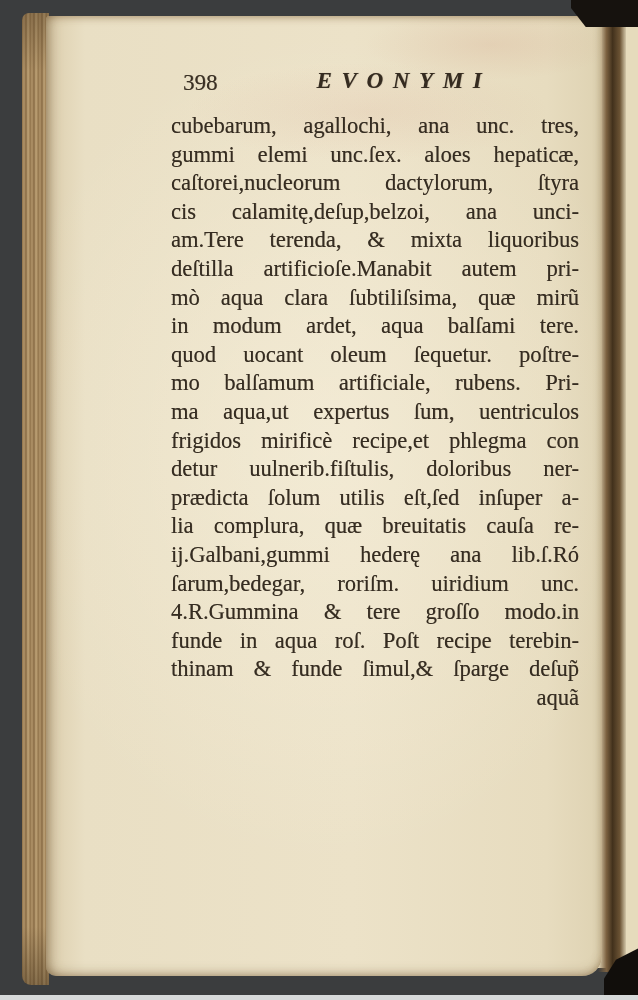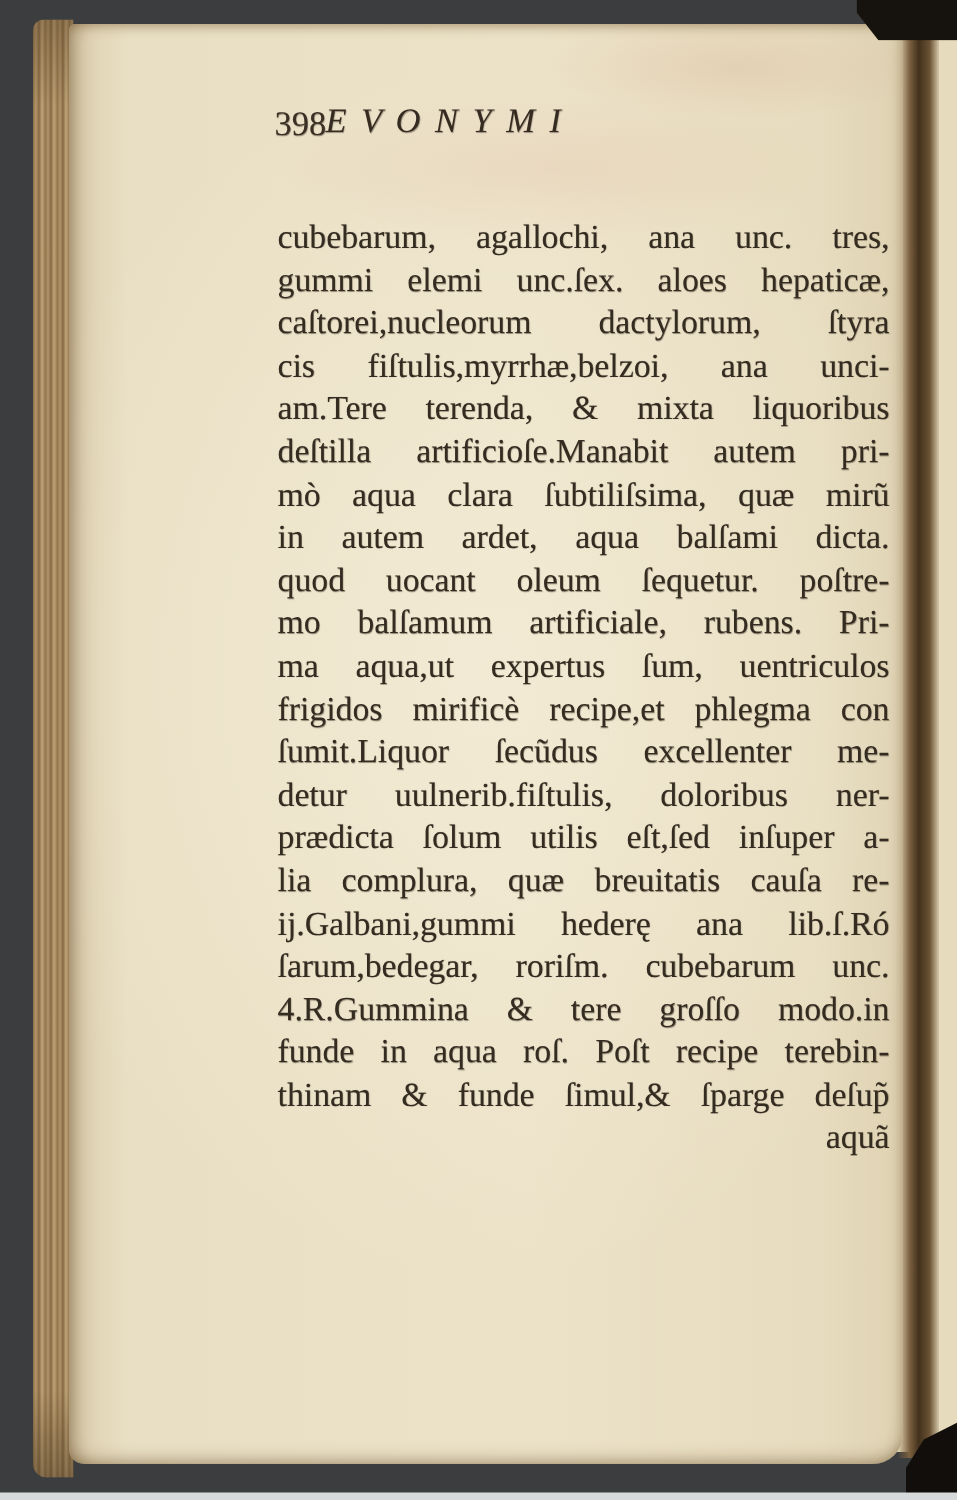--- a/index.html
+++ b/index.html
@@ -28,28 +28,28 @@
     border-radius:4px 3px 20px 10px;
     box-shadow: inset 9px 0 14px -7px rgba(105,78,45,.6),
                 inset 0 5px 8px -4px rgba(150,118,75,.55),
                 inset -6px 0 10px -6px rgba(130,100,60,.45),
                 inset 0 -8px 12px -7px rgba(120,92,55,.5);}
 
   
   .header-row{position:absolute;left:137px;top:52px;width:408px;height:32px;}
   .pagenum{position:absolute;left:0;top:2px;font-size:23px;color:#3a3024;
            text-shadow:.4px .4px .6px rgba(58,48,36,.5);}
-  .running{display:block;text-align:left;padding-left:34px;font-size:23px;
-           font-style:italic;font-weight:normal;letter-spacing:.42em;color:#352b20;
+  .running{display:block;text-align:center;padding-left:34px;font-size:23px;
+           font-style:italic;font-weight:bold;letter-spacing:.42em;color:#352b20;
            text-shadow:.4px .4px .7px rgba(53,43,32,.45);}
 
   
-  .textblock{position:absolute;left:139px;top:96px;width:408px;color:#352c21;
+  .textblock{position:absolute;left:125px;top:96px;width:408px;color:#352c21;
              font-size:22.5px;line-height:28.6px;
-             text-shadow:.35px .35px .55px rgba(58,46,32,.5);margin-top:32px;}
+             text-shadow:.35px .35px .55px rgba(58,46,32,.5);}
   .line{text-align:justify;text-align-last:justify;height:28.6px;overflow:visible;}
   .line.catchword{text-align:center;text-align-last:right;}
 
   
   .corner-top{position:absolute;left:571px;top:0;width:67px;height:27px;background:#16120e;
     -webkit-clip-path:polygon(0 0,100% 0,100% 100%,22% 100%,0 30%);
     clip-path:polygon(0 0,100% 0,100% 100%,22% 100%,0 30%);}
   .corner-bottom{position:absolute;left:604px;top:944px;width:34px;height:56px;background:#110e0b;
     -webkit-clip-path:polygon(35% 28%,100% 8%,100% 100%,0 100%,0 62%);
     clip-path:polygon(35% 28%,100% 8%,100% 100%,0 100%,0 62%);}
@@ -66,35 +66,34 @@
   <div class="page">
     <div class="header-row">
       <span class="pagenum">398</span>
       <span class="running">EVONYMI</span>
     </div>
 
     <div class="textblock">
       <div class="line">cubebarum, agallochi, ana unc. tres,</div>
       <div class="line">gummi elemi unc.ſex. aloes hepaticæ,</div>
       <div class="line">caſtorei,nucleorum dactylorum, ſtyra</div>
-      <div class="line">cis fiſtulis,myrrhæ,belzoi, ana unci-</div>
+      <div class="line">cis calamitę,deſup,belzoi, ana unci-</div>
       <div class="line">am.Tere terenda, &amp; mixta liquoribus</div>
       <div class="line">deſtilla artificioſe.Manabit autem pri-</div>
       <div class="line">mò aqua clara ſubtiliſsima, quæ mirũ</div>
-      <div class="line">in autem ardet, aqua balſami dicta.</div>
+      <div class="line">in modum ardet, aqua balſami tere.</div>
       <div class="line">quod uocant oleum ſequetur. poſtre-</div>
       <div class="line">mo balſamum artificiale, rubens. Pri-</div>
       <div class="line">ma aqua,ut expertus ſum, uentriculos</div>
       <div class="line">frigidos mirificè recipe,et phlegma con</div>
-      <div class="line">ſumit.Liquor ſecũdus excellenter me-</div>
       <div class="line">detur uulnerib.fiſtulis, doloribus ner-</div>
       <div class="line">prædicta ſolum utilis eſt,ſed inſuper a-</div>
       <div class="line">lia complura, quæ breuitatis cauſa re-</div>
       <div class="line">ij.Galbani,gummi hederę ana lib.ſ.Ró</div>
-      <div class="line">ſarum,bedegar, roriſm. cubebarum unc.</div>
+      <div class="line">ſarum,bedegar, roriſm. uiridium unc.</div>
       <div class="line">4.R.Gummina &amp; tere groſſo modo.in</div>
       <div class="line">funde in aqua roſ. Poſt recipe terebin-</div>
       <div class="line">thinam &amp; funde ſimul,&amp; ſparge deſup̃</div>
       <div class="line catchword">aquã</div>
     </div>
   </div>
 
   <div class="corner-top"></div>
   <div class="corner-bottom"></div>
   <div class="bottom-strip"></div>

